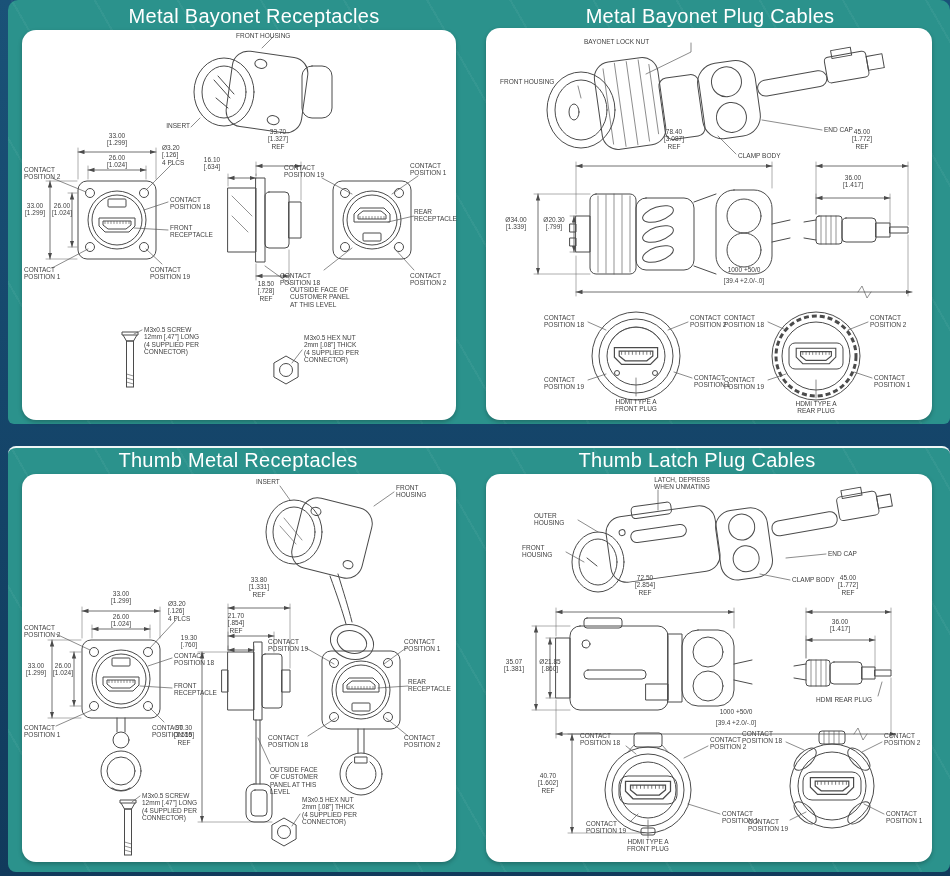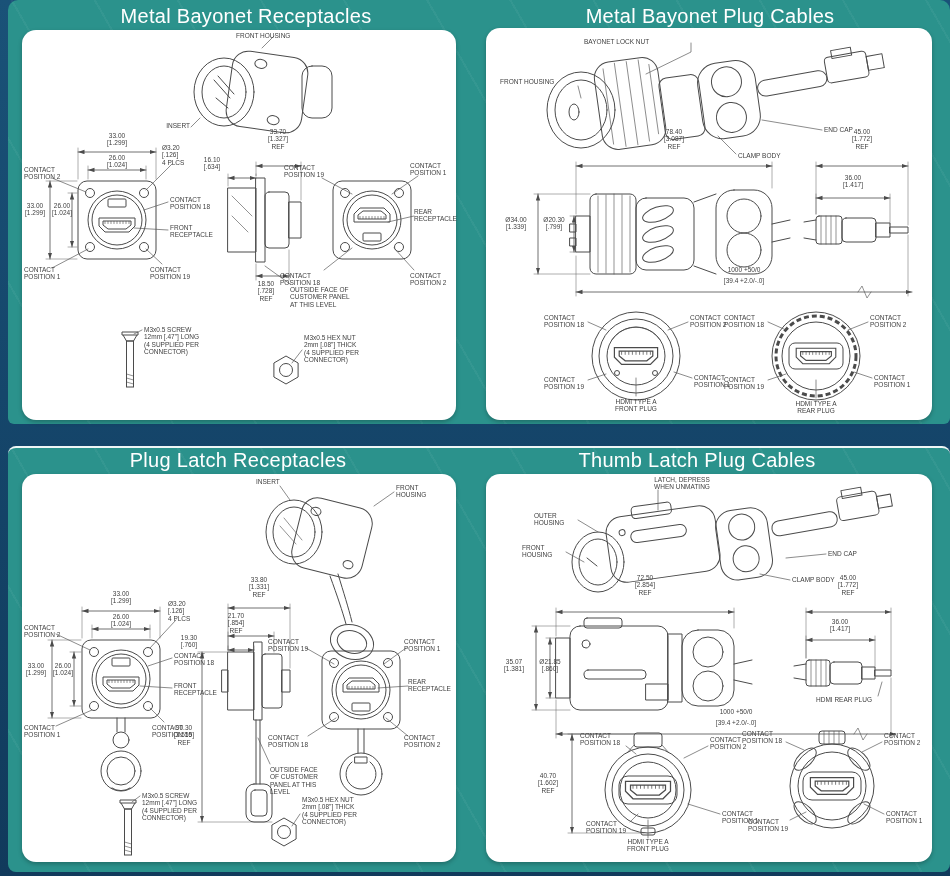--- a/index.html
+++ b/index.html
@@ -109,23 +109,23 @@
       <path d="M-8,-55 V-42 M-3,-55 V-42 M2,-55 V-42 M7,-55 V-42" stroke-width="0.6"></path>
       <rect x="-29" y="-14" width="58" height="28" rx="9"></rect>
       <use href="#hdmiPort" transform="scale(1.2)"></use>
     </g>
   </defs>
 </svg>
 
 <div class="band top"></div>
 <div class="band bot"></div>
 
-<div class="hdr" style="left:16px;top:5px;width:460px">Metal Bayonet Receptacles</div>
+<div class="hdr" style="left:24px;top:5px;width:460px">Metal Bayonet Receptacles</div>
 <div class="hdr" style="left:480px;top:5px;width:460px">Metal Bayonet Plug Cables</div>
-<div class="hdr" style="left:8px;top:449px;width:460px">Plug Latch Receptacles</div>
+<div class="hdr" style="left:8px;top:449px;width:460px">Thumb Metal Receptacles</div>
 <div class="hdr" style="left:467px;top:449px;width:460px">Thumb Latch Plug Cables</div>
 
 <div class="panel" style="left:22px;top:30px;width:434px;height:390px">
   <svg class="draw" width="434" height="390">
 
     <g transform="translate(230,62)">
       <rect x="-23" y="-38" width="76" height="76" rx="16" transform="rotate(8 15 0)"></rect>
       <ellipse cx="5" cy="-27" rx="6" ry="4.5" transform="rotate(8 15 0)"></ellipse>
       <ellipse cx="25" cy="27" rx="6" ry="4.5" transform="rotate(8 15 0)"></ellipse>
       <rect x="50" y="-26" width="30" height="52" rx="10"></rect>

